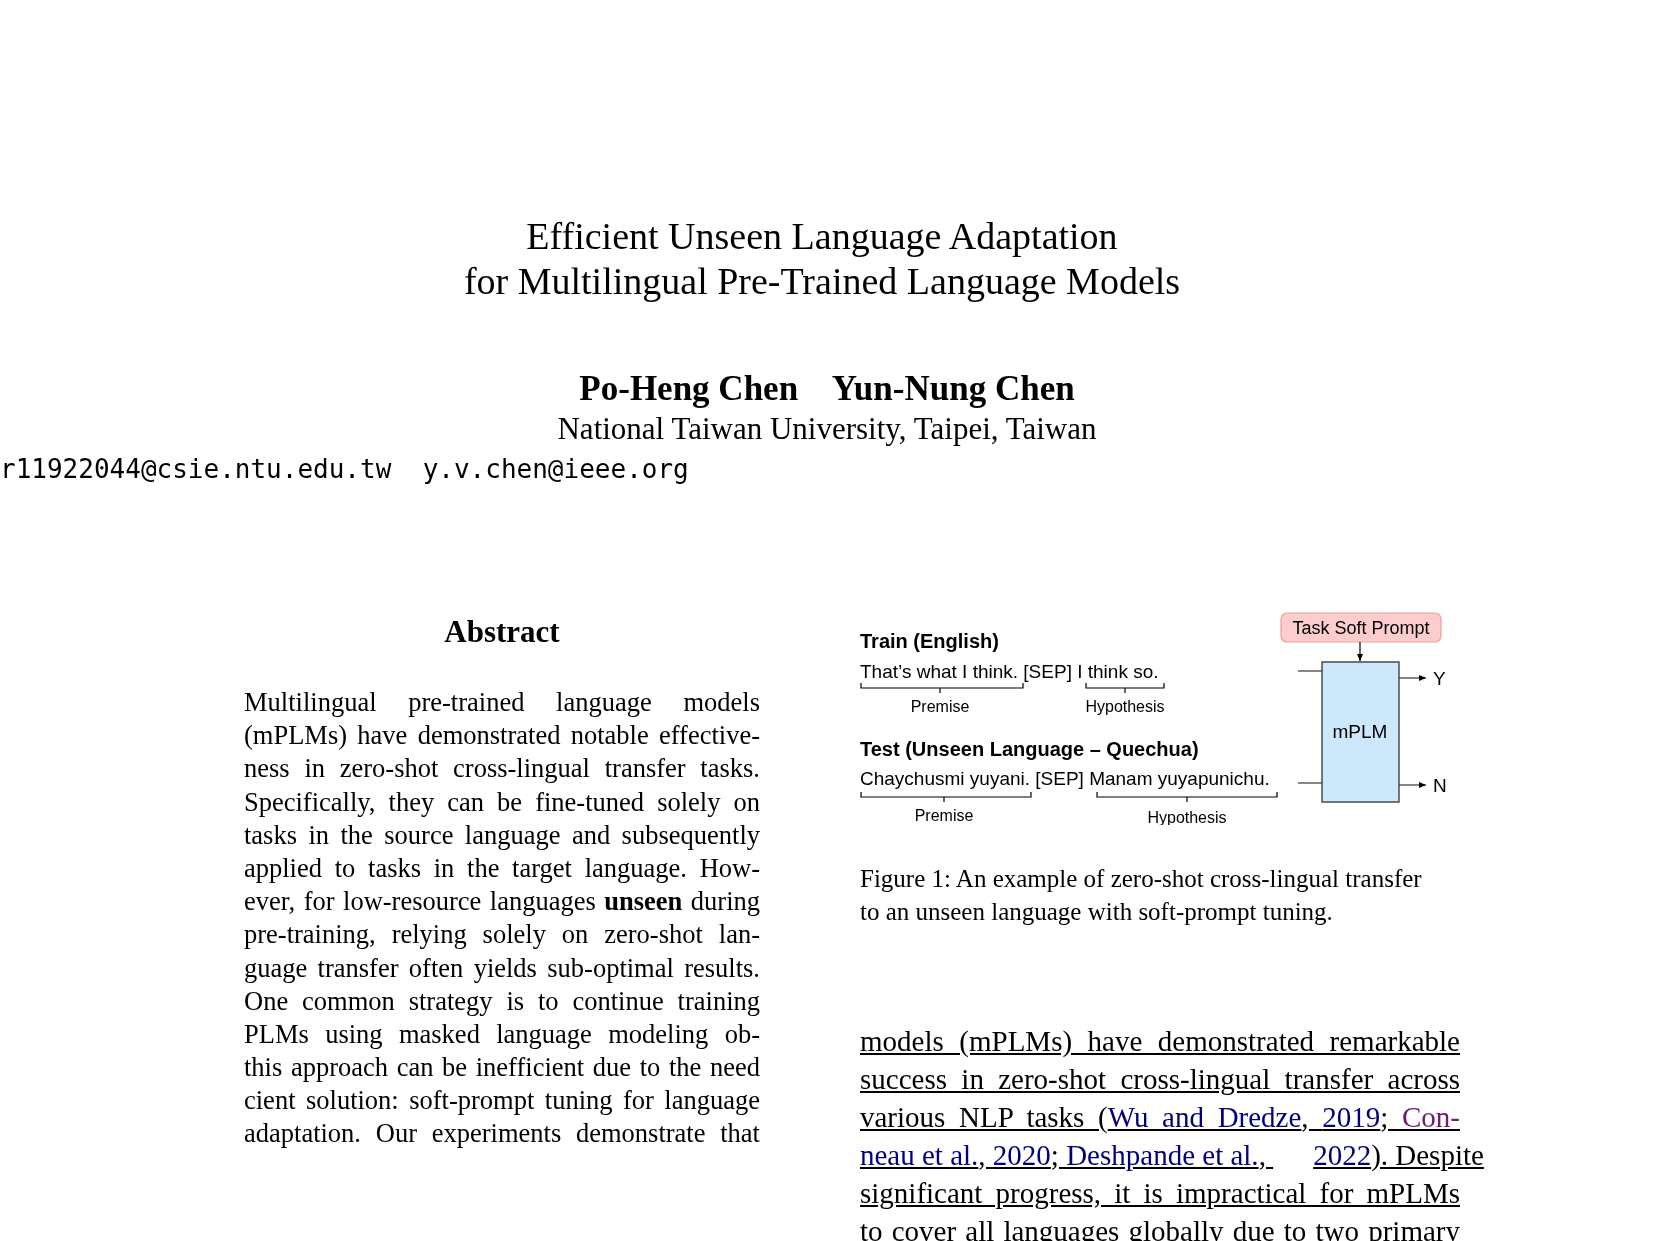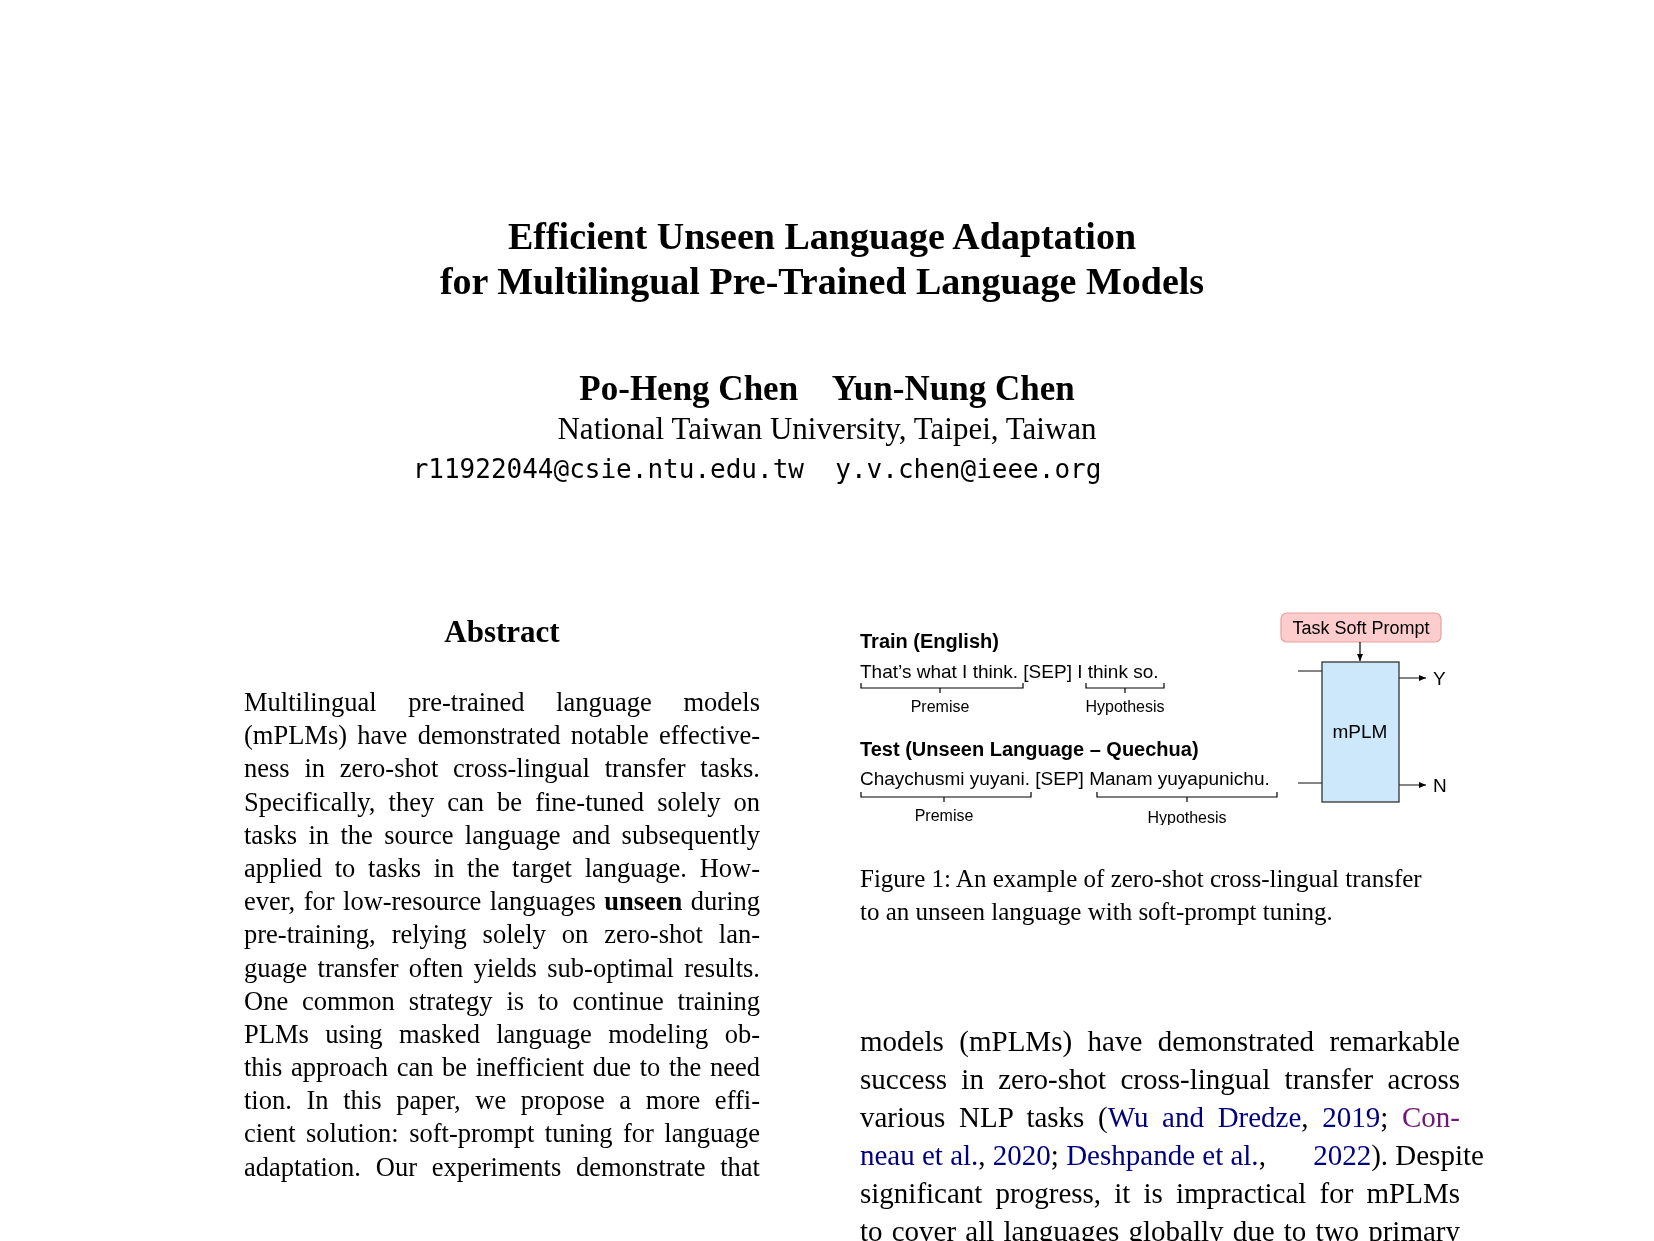--- a/index.html
+++ b/index.html
@@ -1,35 +1,35 @@
 <!DOCTYPE html>
 <html><head>
 <meta charset="utf-8">
 <style>
   html, body { margin: 0; padding: 0; background: #ffffff; }
   body { width: 1654px; height: 1241px; position: relative; overflow: hidden; color: #000; }
   .serif { font-family: "Liberation Serif", "DejaVu Serif", serif; }
   .mono { font-family: "DejaVu Sans Mono", "Liberation Mono", monospace; }
 
-  .title { position: absolute; left: 0; width: 1644px; text-align: center; font-weight: bold; font-size: 38px; line-height: 45px; top: 214px; }
+  .title { position: absolute; left: 0; width: 1644px; text-align: center; font-weight: normal; font-size: 38px; line-height: 45px; top: 214px; }
   .authors { position: absolute; left: 0; width: 1654px; text-align: center; font-weight: bold; font-size: 35px; top: 371px; line-height: 36px; }
   .affil { position: absolute; left: 0; width: 1654px; text-align: center; font-size: 31px; top: 411px; line-height: 36px; }
-  .emails { position: absolute; left: 0; width: 1514px; text-align: center; font-size: 26px; top: 453px; line-height: 32px; white-space: pre; }
+  .emails { position: absolute; left: 0; width: 1514px; font-size: 26px; top: 453px; line-height: 32px; white-space: pre; }
 
   .abs-heading { position: absolute; left: 244px; width: 516px; text-align: center; font-weight: bold; font-size: 31px; top: 614px; line-height: 36px; }
   .abs-body { position: absolute; left: 244px; width: 516px; top: 686px; font-size: 26.5px; line-height: 33.2px; text-align: justify; }
   .abs-line { display: block; height: 33.2px; white-space: nowrap; text-align-last: justify; text-align: justify; }
   .abs-line b { font-weight: bold; }
 
   .figure { position: absolute; left: 856px; top: 605px; width: 604px; height: 220px; }
   .fig-caption { position: absolute; left: 860px; width: 600px; top: 862px; font-size: 25px; line-height: 33px; }
   .cap-line { display: block; white-space: nowrap; }
 
   .body-col { position: absolute; left: 860px; width: 600px; top: 1022px; font-size: 29px; line-height: 38px; }
-  .body-line { display: block; height: 38px; white-space: nowrap; text-align: justify; text-align-last: justify; }
+  .body-line { display: block; height: 38px; white-space: nowrap; text-align: justify; text-align-last: justify; text-decoration: underline; }
   .cite { color: #00007f; text-decoration: none; }
 </style>
 </head>
 <body>
 
 <div class="title serif">
   <div>Efficient Unseen Language Adaptation</div>
   <div>for Multilingual Pre-Trained Language Models</div>
 </div>
 <div class="authors serif" style="white-space:pre">Po-Heng Chen    Yun-Nung Chen</div>
@@ -43,21 +43,20 @@
   <span class="abs-line">ness in zero-shot cross-lingual transfer tasks.</span>
   <span class="abs-line">Specifically, they can be fine-tuned solely on</span>
   <span class="abs-line">tasks in the source language and subsequently</span>
   <span class="abs-line">applied to tasks in the target language. How-</span>
   <span class="abs-line"><span>ever, for low-resource languages </span><b>unseen</b><span> during</span></span>
   <span class="abs-line">pre-training, relying solely on zero-shot lan-</span>
   <span class="abs-line">guage transfer often yields sub-optimal results.</span>
   <span class="abs-line">One common strategy is to continue training</span>
   <span class="abs-line">PLMs using masked language modeling ob-</span>
   <span class="abs-line">this approach can be inefficient due to the need</span>
-  <span class="abs-line">tion. In this paper, we propose a more effi-</span>
   <span class="abs-line">cient solution: soft-prompt tuning for language</span>
   <span class="abs-line">adaptation. Our experiments demonstrate that</span>
 </div>
 
 <svg class="figure" viewBox="856 605 604 220" width="604" height="220" xmlns="http://www.w3.org/2000/svg">
   <defs>
     <marker id="arr" markerWidth="8" markerHeight="8" refX="7" refY="4" orient="auto" markerUnits="userSpaceOnUse">
       <path d="M0,1 L7,4 L0,7 Z" fill="#000"></path>
     </marker>
   </defs>

